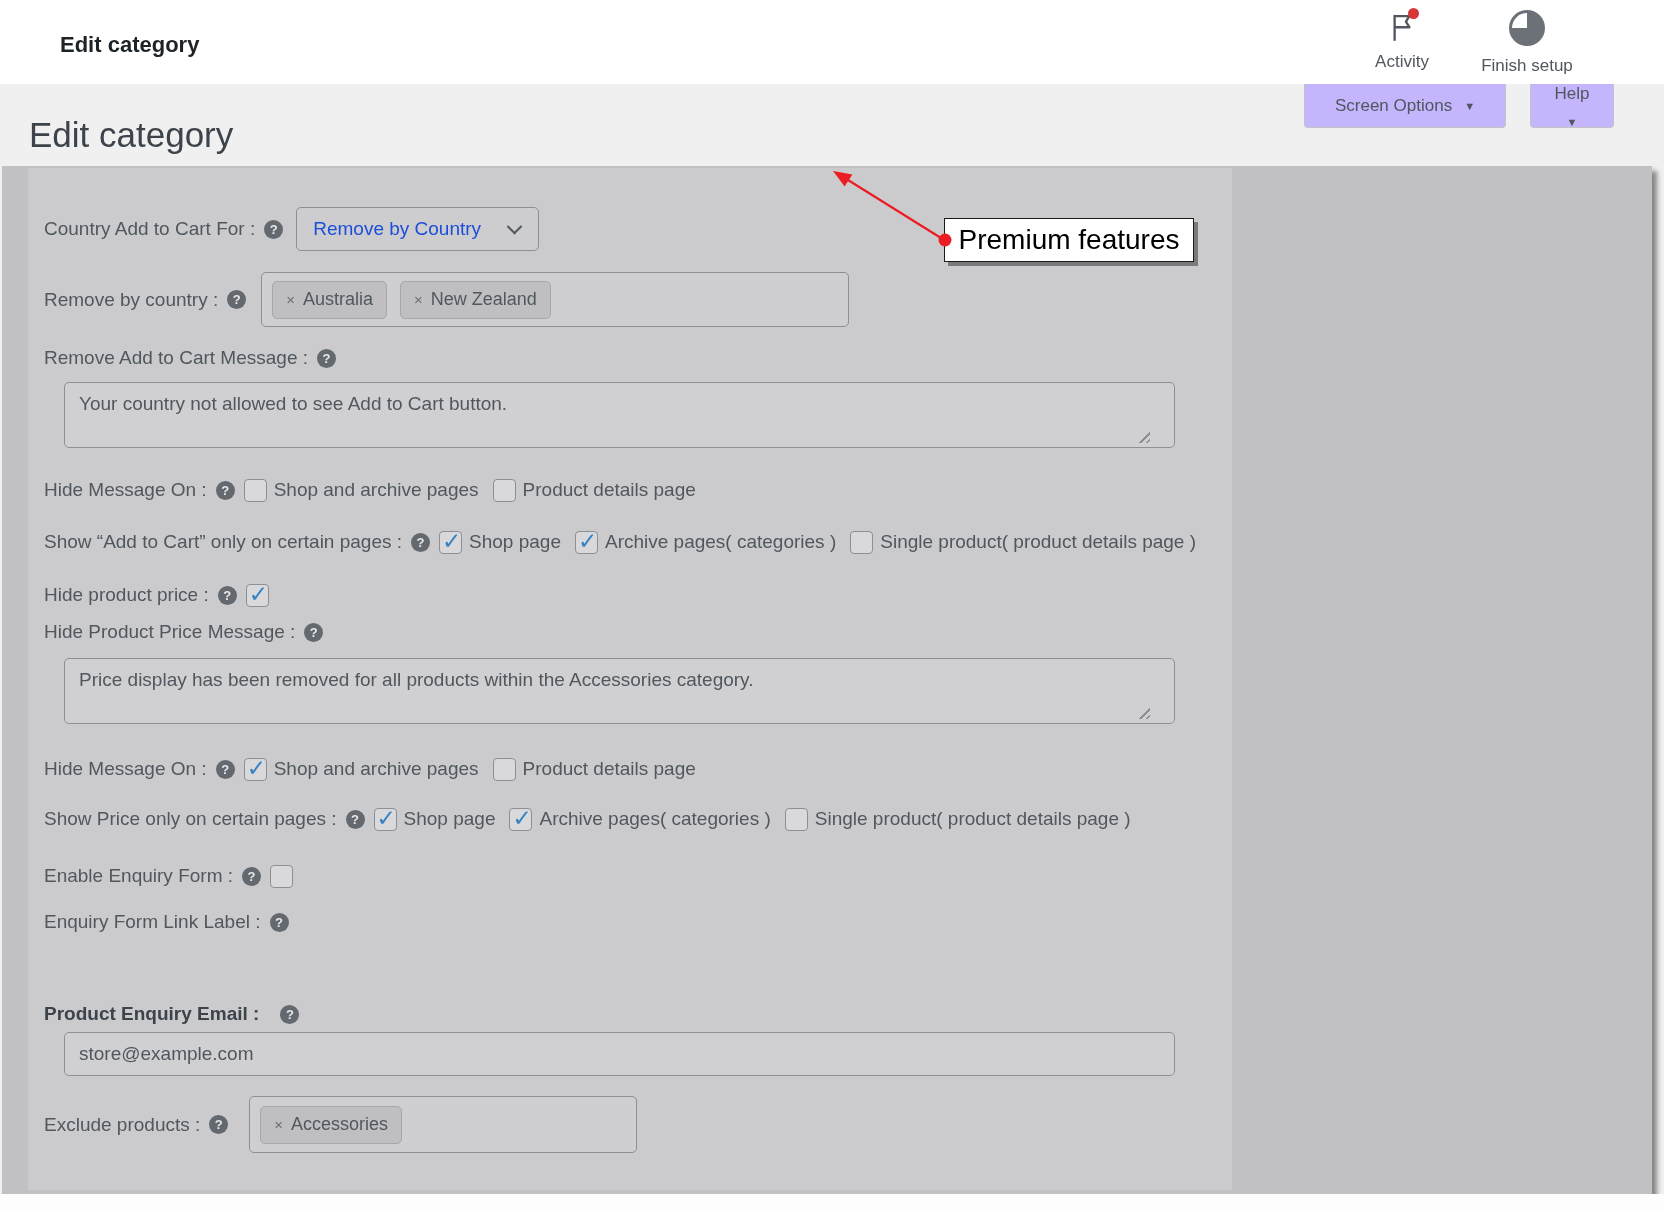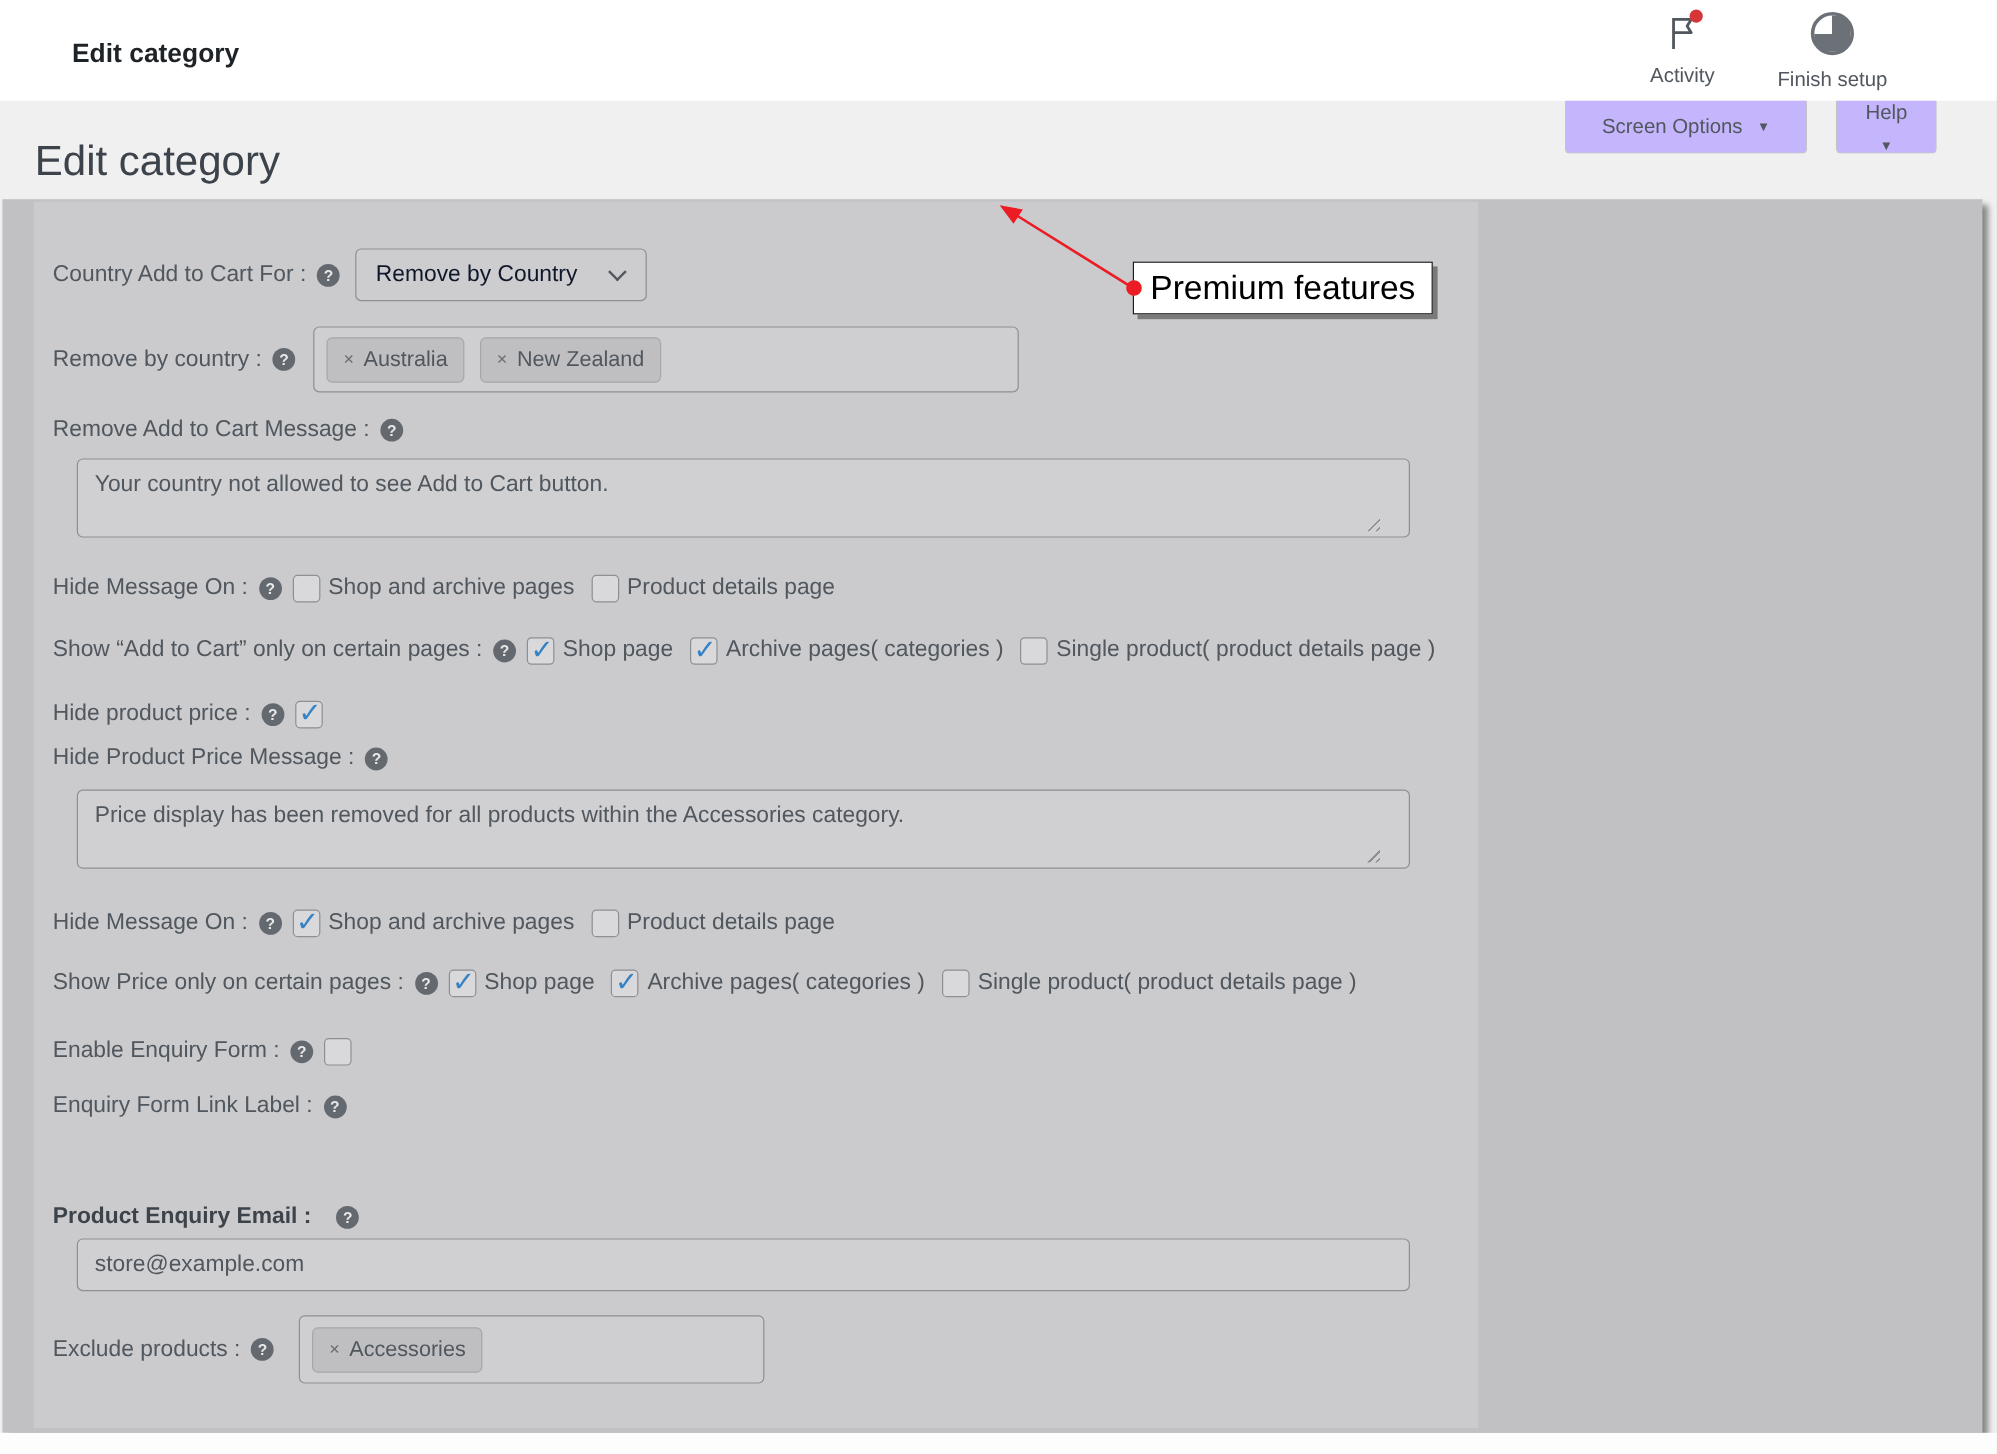--- a/index.html
+++ b/index.html
@@ -90,21 +90,21 @@
   }
   .opt { display:inline-flex; align-items:center; gap:7px; }
   .opt + .opt { margin-left:5px; }
 
   .select-box {
     margin-left:4px; width:243px; height:44px;
     border:1px solid #8c8f94; border-radius:5px;
     background:#cdcdcf;
     display:flex; align-items:center; justify-content:space-between;
     padding:0 18px 0 16px;
-    color:#0f172a; cursor:pointer;
+    color:#1d4ed8; cursor:pointer;
   }
   .chevron {
     width:11px; height:11px;
     border-right:2.5px solid #50575e; border-bottom:2.5px solid #50575e;
     transform:rotate(45deg) translate(-2px,-2px);
   }
 
   .tag-box {
     border:1px solid #8c8f94; border-radius:5px;
     background:#cfcfd1;

